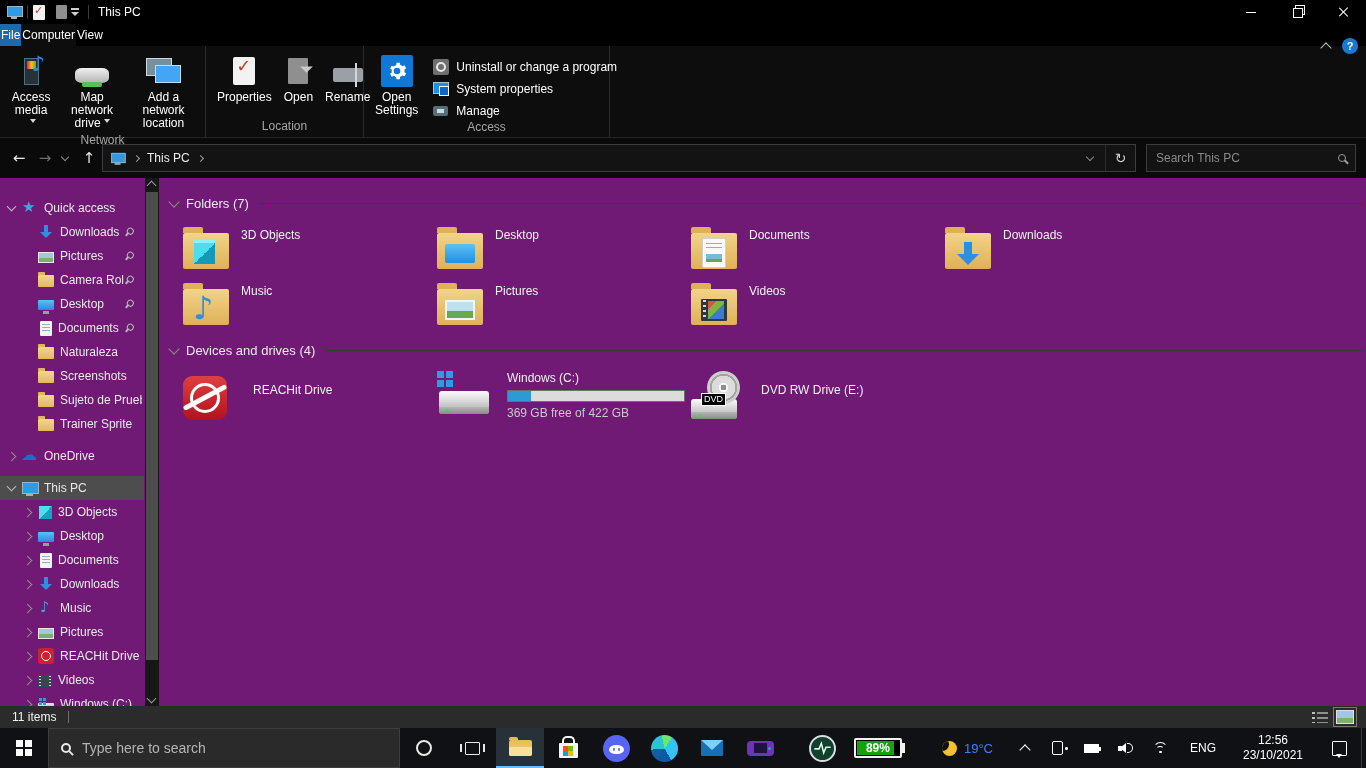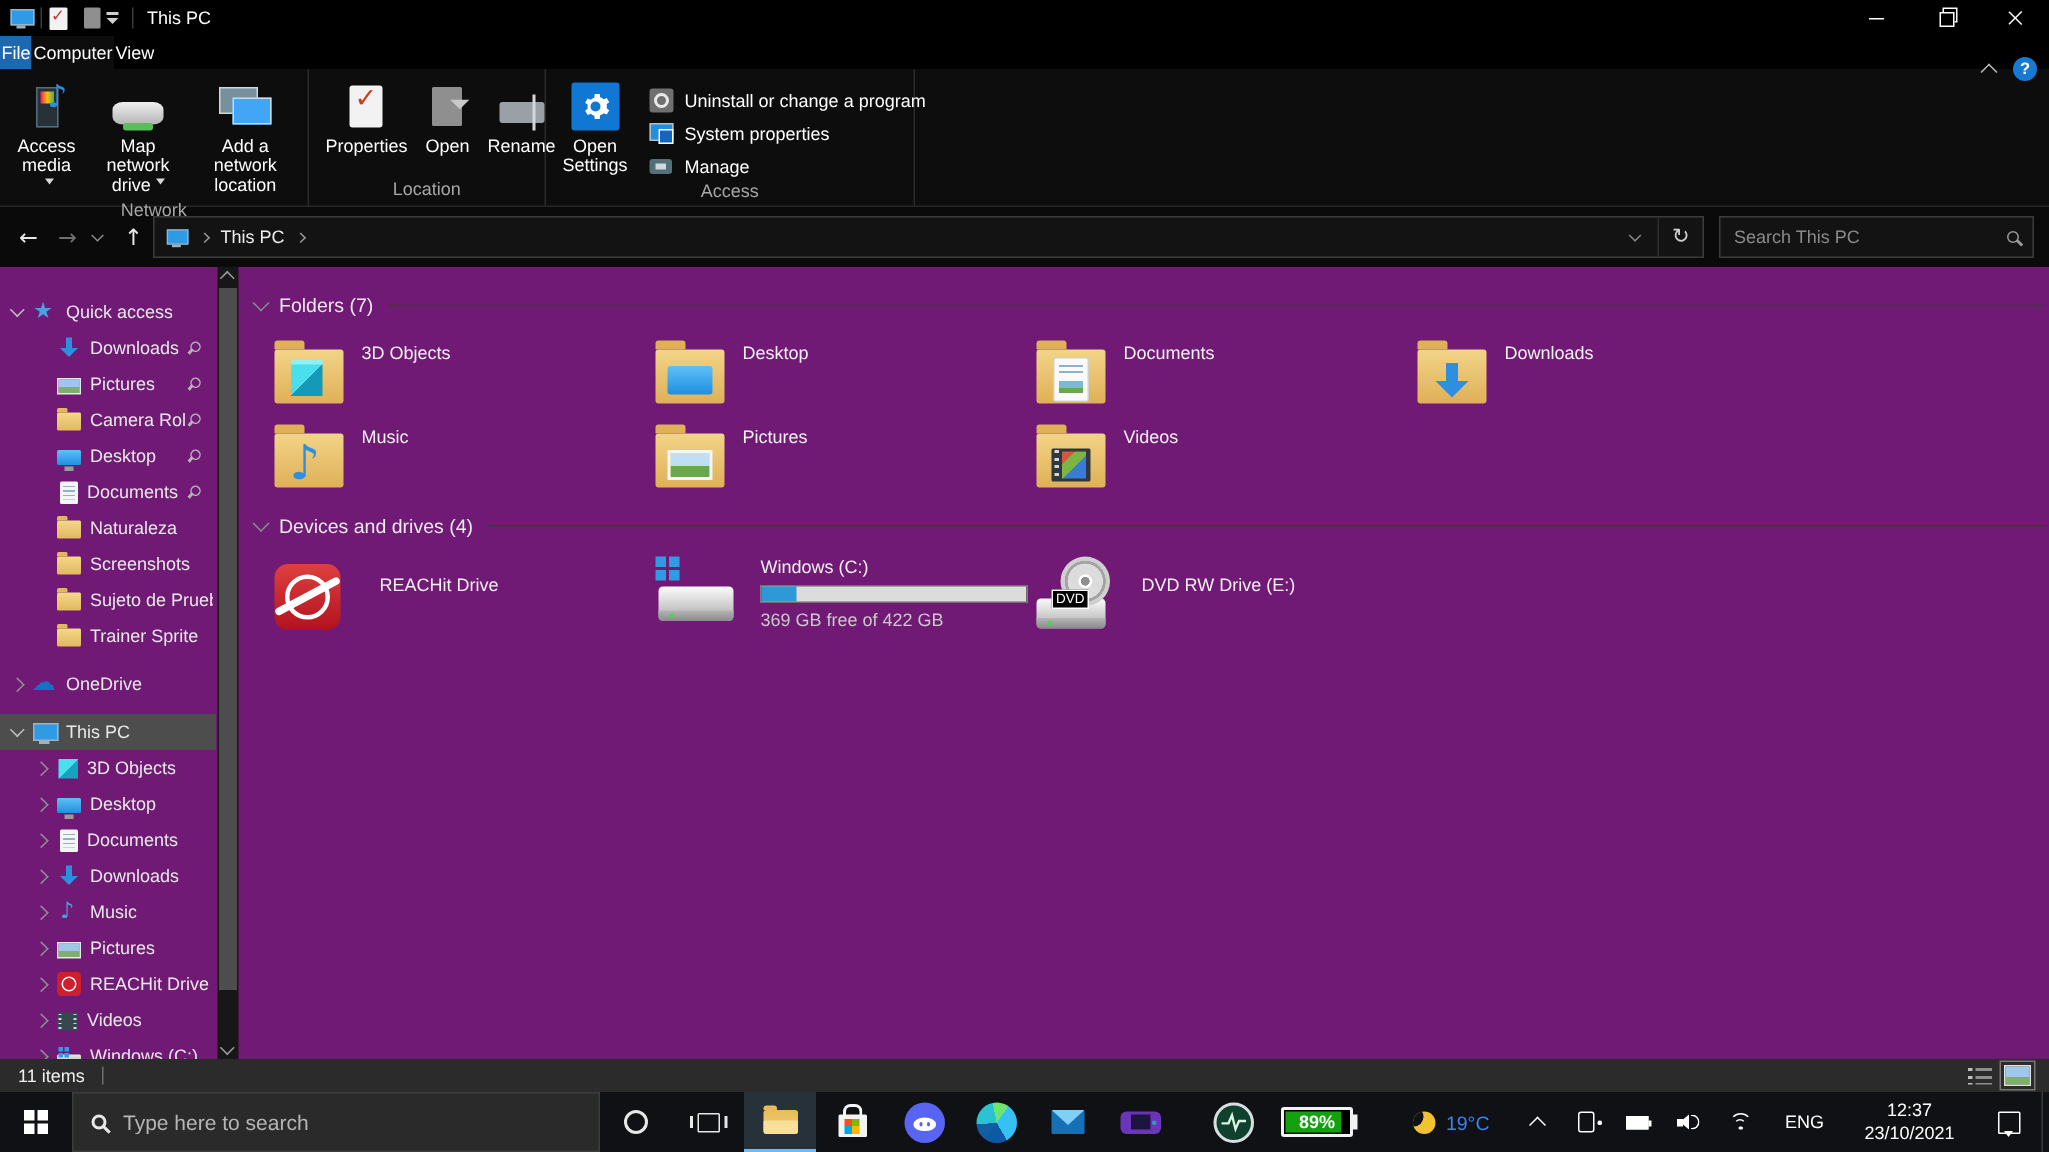--- a/index.html
+++ b/index.html
@@ -684,19 +684,19 @@
     <span class="vol">
         <span class="wv"></span>
       </span>
     <span class="wifi">
         <span class="a1"></span>
         <span class="a2"></span>
         <span class="a3"></span>
       </span>
     <span class="lang">ENG</span>
     <span class="clock">
-      <span>12:37</span><br>
+      <span>12:56</span><br>
       <span>23/10/2021</span>
     </span>
     <span class="acticon"></span>
     <span class="showdesk"></span>
   </div>
 </div>
 
 </body></html>

